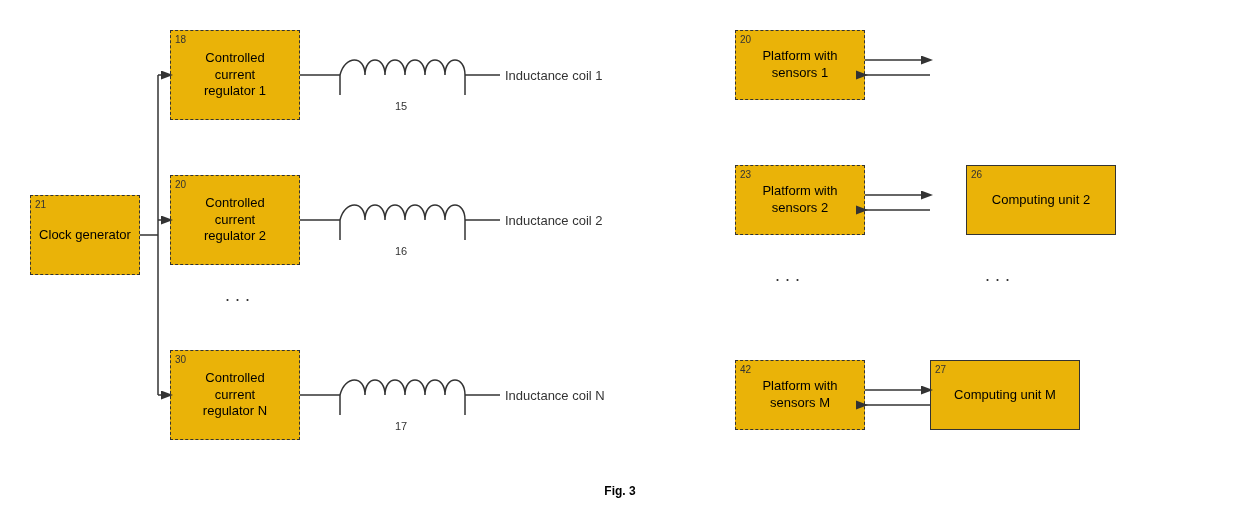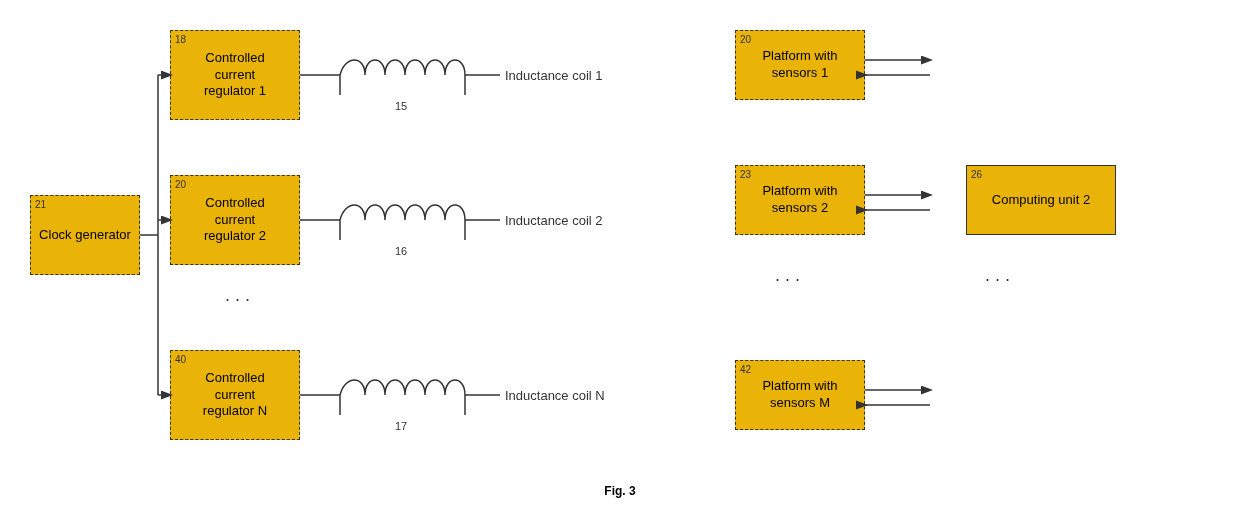--- a/index.html
+++ b/index.html
@@ -75,21 +75,21 @@
     <span class="ref">18</span>
     <span>Controlled<br>current<br>regulator 1</span>
   </div>
 
   <div class="box dashed" style="left:170px; top:175px; width:130px; height:90px;">
     <span class="ref">20</span>
     <span>Controlled<br>current<br>regulator 2</span>
   </div>
 
   <div class="box dashed" style="left:170px; top:350px; width:130px; height:90px;">
-    <span class="ref">40</span>
+    <span class="ref">30</span>
     <span>Controlled<br>current<br>regulator N</span>
   </div>
 
   <div class="box dashed" style="left:735px; top:30px; width:130px; height:70px;">
     <span class="ref">20</span>
     <span>Platform with<br>sensors 1</span>
   </div>
 
   <div class="box dashed" style="left:735px; top:165px; width:130px; height:70px;">
     <span class="ref">23</span>
@@ -100,20 +100,24 @@
     <span class="ref">42</span>
     <span>Platform with<br>sensors M</span>
   </div>
 
 
   <div class="box" style="left:930px; top:165px; width:150px; height:70px;margin-left:36px;">
     <span class="ref">26</span>
     <span>Computing unit 2</span>
   </div>
 
+  <div class="box" style="left:930px; top:360px; width:150px; height:70px;">
+    <span class="ref">27</span>
+    <span>Computing unit M</span>
+  </div>
 
   <div class="dots-text" style="left:225px; top:285px;">. . .</div>
   <div class="dots-text" style="left:775px; top:265px;">. . .</div>
   <div class="dots-text" style="left:985px; top:265px;">. . .</div>
 
   <div class="fig-caption">
     <span>Fig. 3</span>
   </div>
 
   <svg class="svg-overlay">

